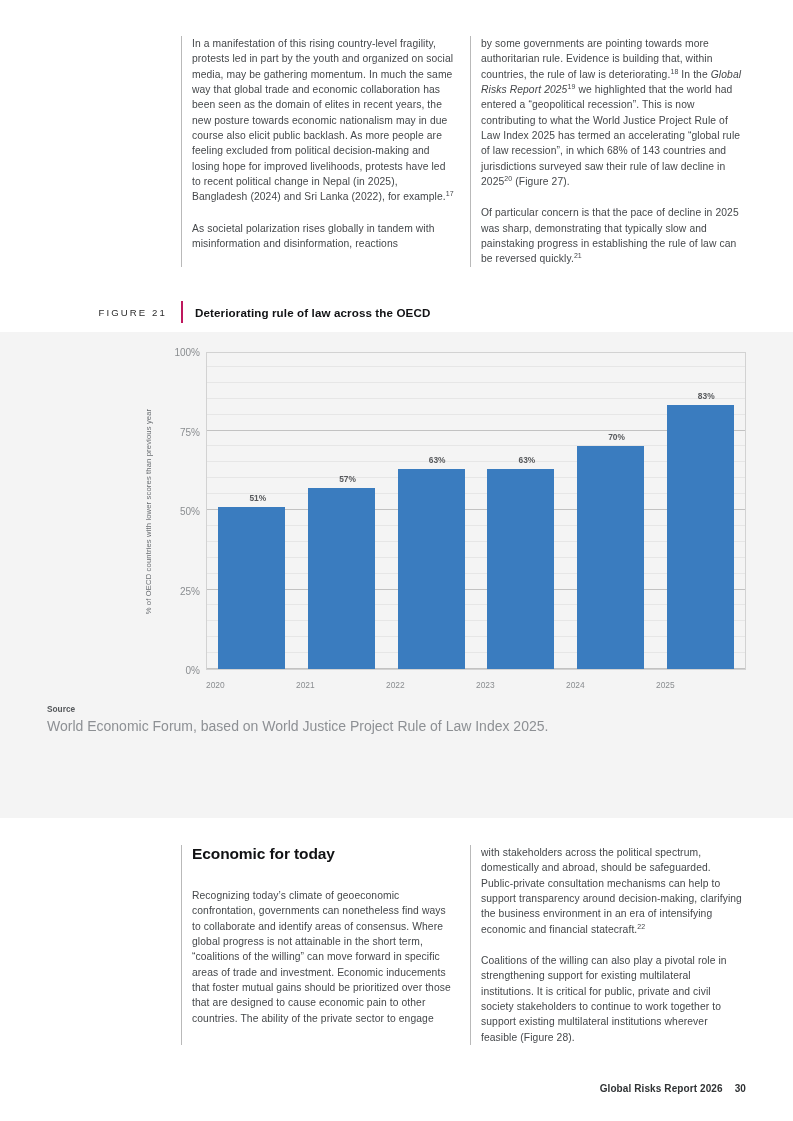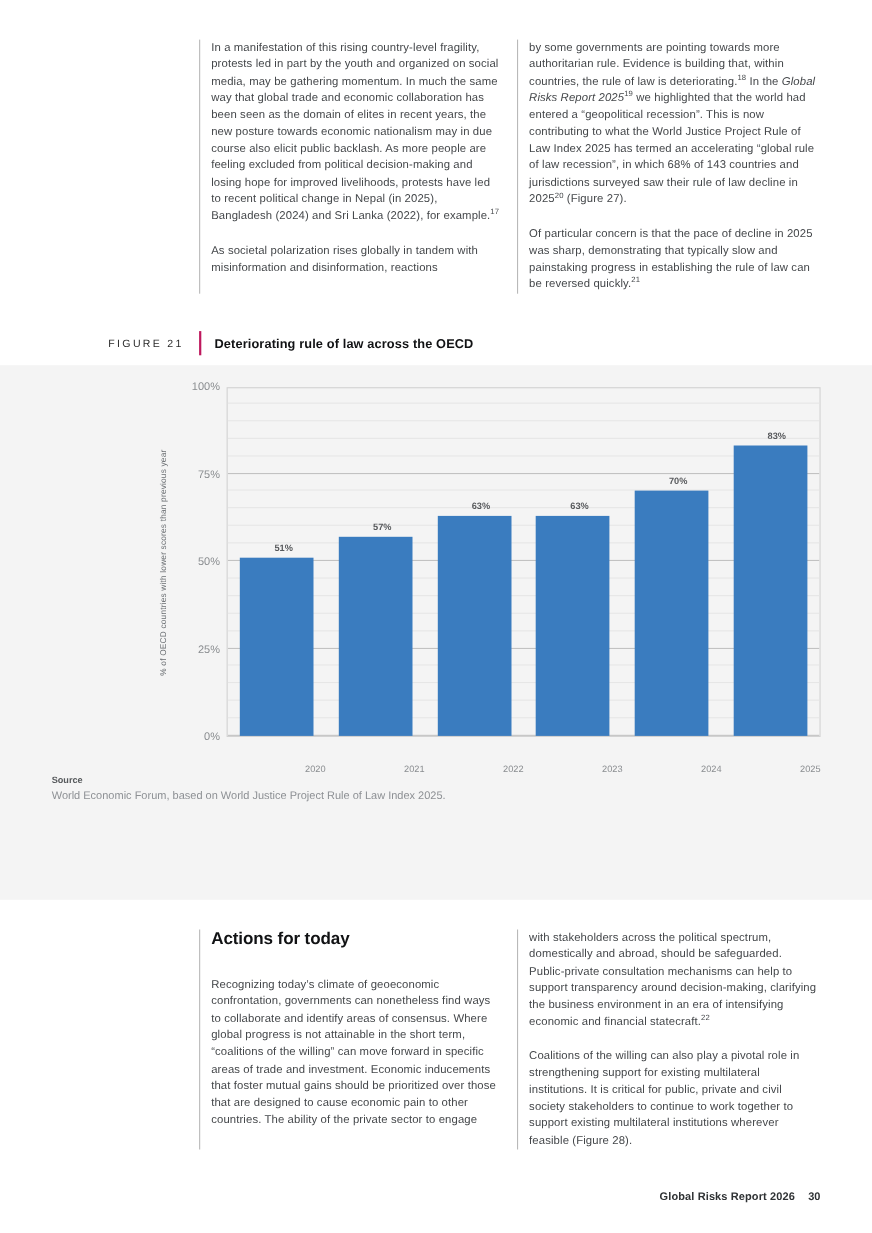--- a/index.html
+++ b/index.html
@@ -147,40 +147,39 @@
 
   .xaxis {
     position: absolute;
     left: 60px; top: 320px;
     width: 540px;
     display: flex;
     justify-content: space-around;
   }
   .xtick {
     width: 90px;
-    text-align: right;
+    text-align: left;
     font-size: 8.4px;
     color: #8a8d90;
     padding-top: 8px;
-    margin-top: 14px;
   }
 
   .source {
     position: absolute;
     left: 47px; top: 372px;
     width: 700px;
   }
   .source-title {
     font-size: 8.3px;
     font-weight: bold;
     color: #55585b;
     margin-bottom: 4px;
   }
   .source-text {
-    font-size: 10px;
+    font-size: 14px;
     color: #8d9094;
   }
 
   
   .bottom-text {
     position: absolute;
     left: 181px; top: 845px;
     width: 578px;
     display: flex;
   }
@@ -306,21 +305,21 @@
   </div>
 
   <div class="source">
     <div class="source-title">Source</div>
     <div class="source-text">World Economic Forum, based on World Justice Project Rule of Law Index 2025.</div>
   </div>
 </div>
 
 <div class="bottom-text">
   <div class="col">
-    <h2 class="actions">Actions for today</h2>
+    <h2 class="actions">Economic for today</h2>
     <p>Recognizing today’s climate of geoeconomic confrontation, governments can nonetheless find ways to collaborate and identify areas of consensus. Where global progress is not attainable in the short term, “coalitions of the willing” can move forward in specific areas of trade and investment. Economic inducements that foster mutual gains should be prioritized over those that are designed to cause economic pain to other countries. The ability of the private sector to engage</p>
   </div>
   <div class="col">
     <div class="spacer-head"></div>
     <p><span>with stakeholders across the political spectrum, domestically and abroad, should be safeguarded. Public-private consultation mechanisms can help to support transparency around decision-making, clarifying the business environment in an era of intensifying economic and financial statecraft.</span><sup>22</sup></p>
     <p>Coalitions of the willing can also play a pivotal role in strengthening support for existing multilateral institutions. It is critical for public, private and civil society stakeholders to continue to work together to support existing multilateral institutions wherever feasible (Figure 28).</p>
   </div>
 </div>
 
 <div class="footer">

